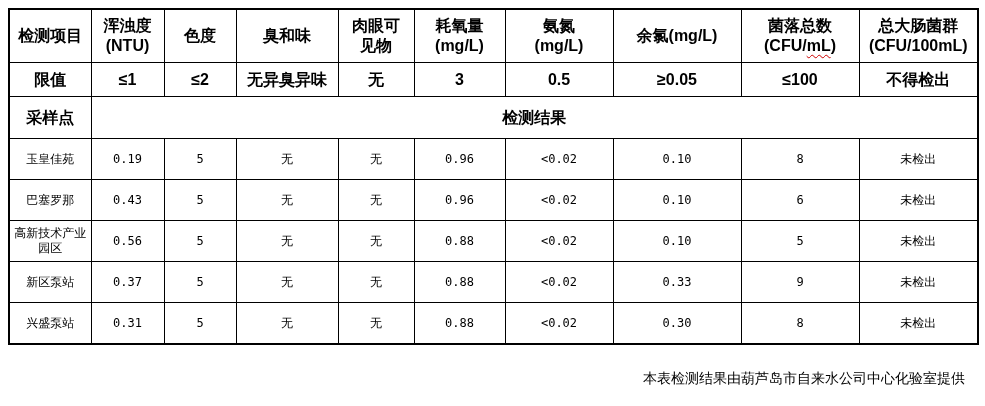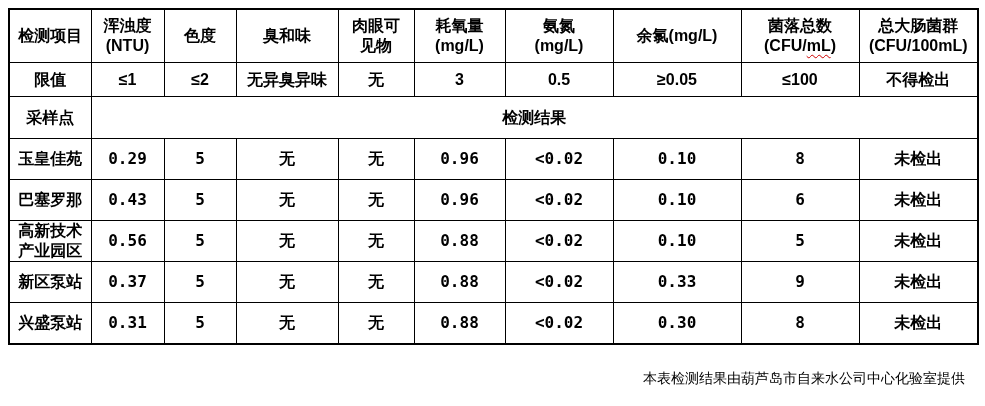--- a/index.html
+++ b/index.html
@@ -27,22 +27,22 @@
     vertical-align: middle;
     padding: 0 2px;
     overflow: hidden;
     line-height: 1.25;
   }
   tr.r-header td { height: 52px; font-weight: bold; font-size: 16px; }
   tr.r-limit  td { height: 33px; font-weight: bold; font-size: 16px; text-align: center; }
   tr.r-sampling td { height: 41px; font-weight: bold; font-size: 16px; }
   tr.r-data td {
     height: 40px;
-    font-size: 16px;
-    font-weight: bold;
+    font-size: 12px;
+    font-weight: normal;
     font-family: "DejaVu Sans Mono", "Liberation Sans", monospace, sans-serif;
   }
   tr.r-data td.rowname { font-family: "Liberation Sans", sans-serif; }
   .squiggle {
     text-decoration: underline;
     text-decoration-style: wavy;
     text-decoration-color: #cc0000;
     text-decoration-thickness: 1px;
     text-underline-offset: 3px;
   }
@@ -127,21 +127,21 @@
       <td>不得检出</td>
     </tr>
 
     <tr class="r-sampling">
       <td>采样点</td>
       <td colspan="9">检测结果</td>
     </tr>
 
     <tr class="r-data">
       <td class="rowname">玉皇佳苑</td>
-      <td>0.29</td>
+      <td>0.19</td>
       <td>5</td>
       <td>无</td>
       <td>无</td>
       <td>0.96</td>
       <td>&lt;0.02</td>
       <td>0.10</td>
       <td>8</td>
       <td>未检出</td>
     </tr>
 

